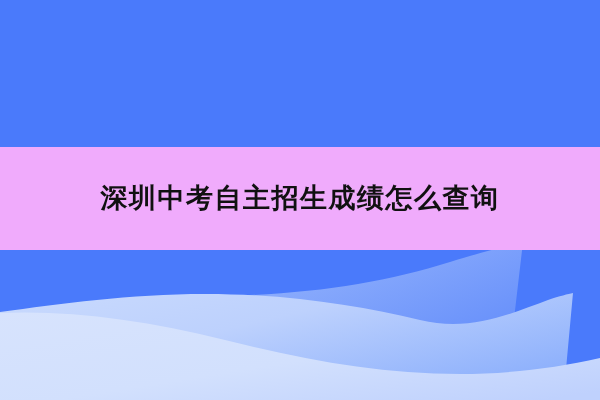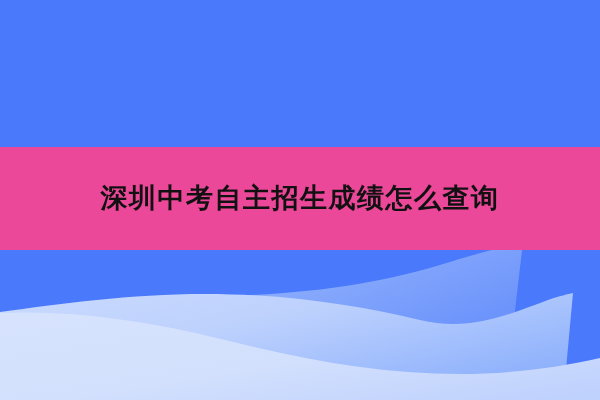--- a/index.html
+++ b/index.html
@@ -27,21 +27,21 @@
     height: 147px;
     background: #4a7afb;
   }
   
   .title-band {
     position: absolute;
     left: 0;
     top: 147px;
     width: 600px;
     height: 103px;
-    background: #ec4899;
+    background: #f0abfc;
     display: flex;
     align-items: center;
     justify-content: center;
     text-align: right;
   }
   .title-text {
     font-size: 27px;
     font-weight: bold;
     color: #111111;
     letter-spacing: 1.5px;

